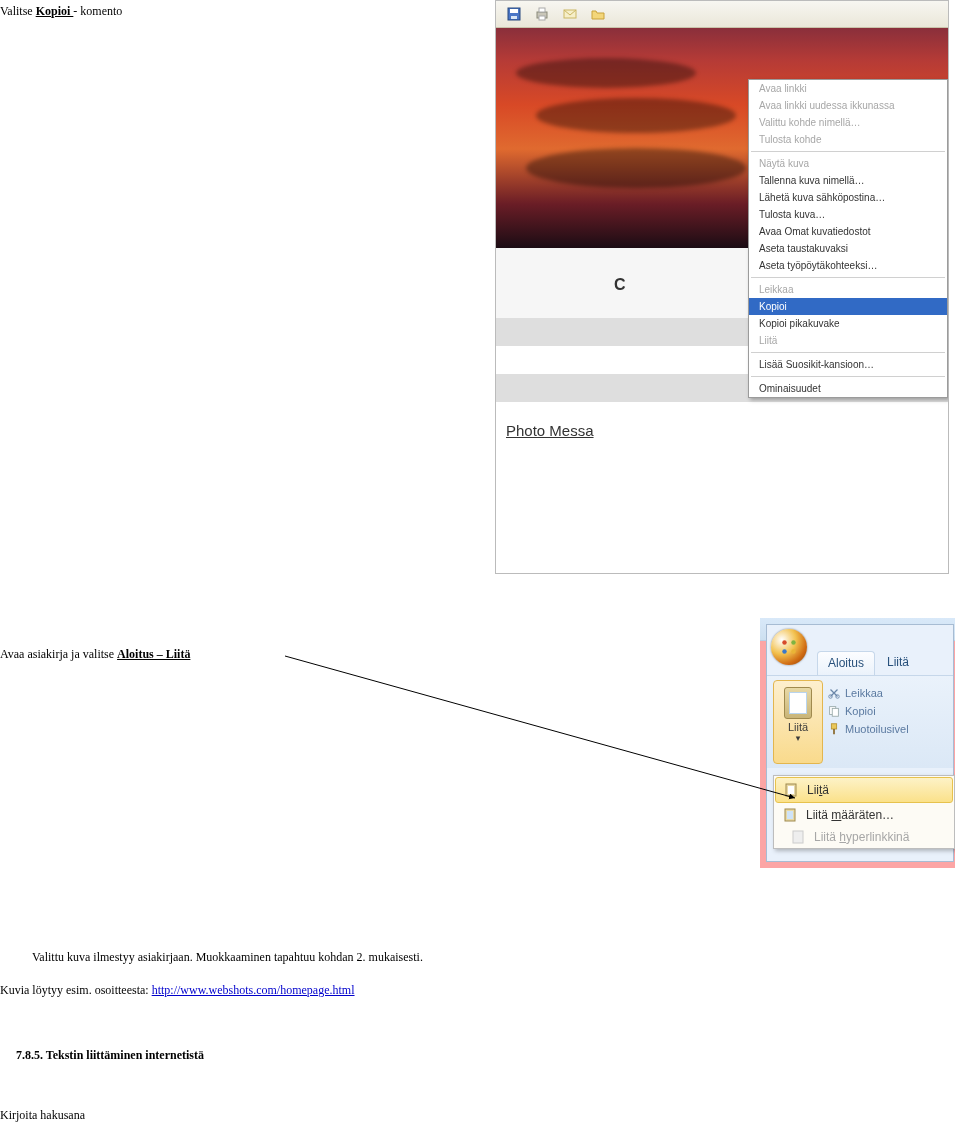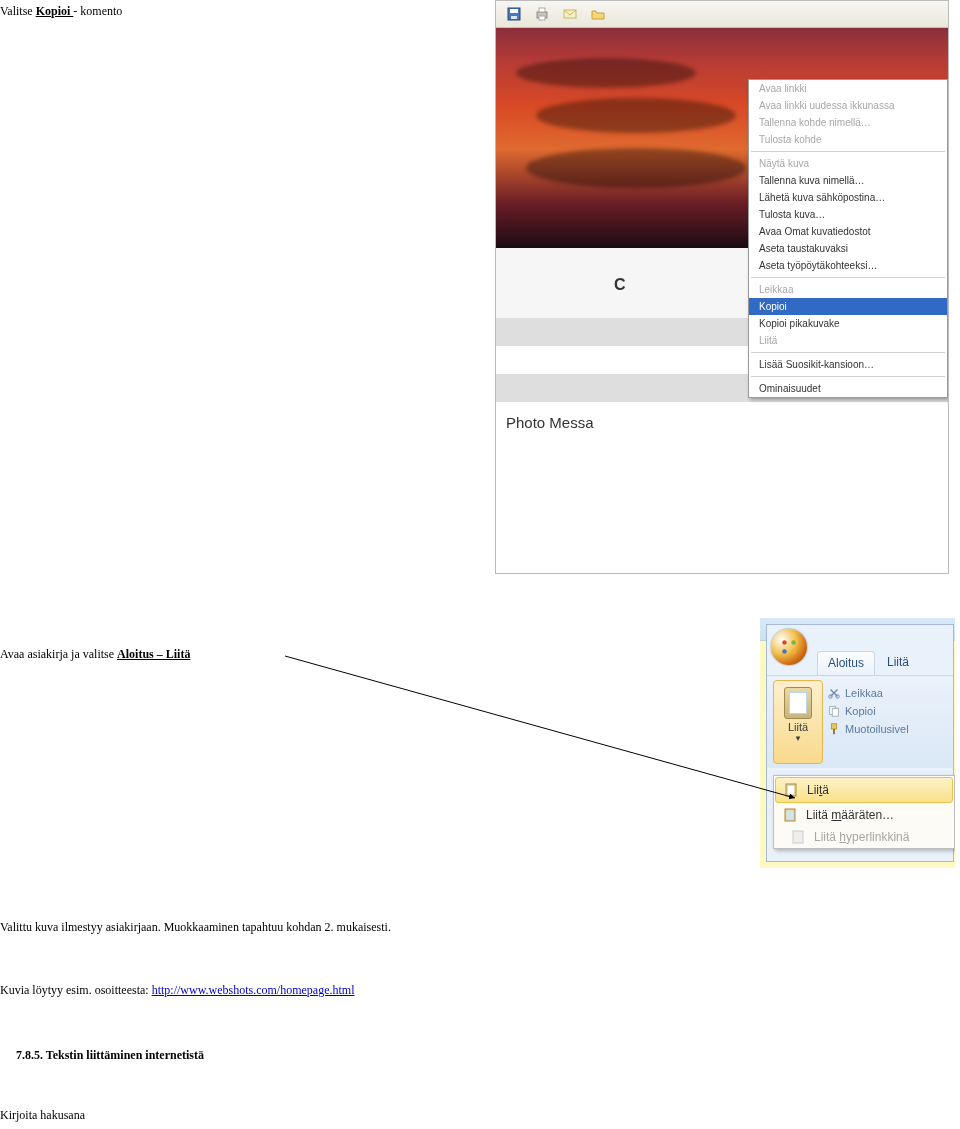--- a/index.html
+++ b/index.html
@@ -84,21 +84,23 @@
   }
   .gray-bar {
     height: 28px;
     background: #dedede;
   }
   .lower {
     padding: 12px 10px;
   }
   .lower .pm {
     font-size: 15px;
+    text-decoration: underline;
     color: #333;
+    margin-top: 8px;
   }
   .lower .rate {
     font-size: 15px;
     color: #444;
     margin-top: 8px;
   }
 
   .ctx-menu {
     position: absolute;
     left: 252px;
@@ -119,21 +121,21 @@
   .ctx-item.highlight { background: #316ac5; color: #fff; }
   .ctx-sep { height: 1px; background: #d0d0d0; margin: 3px 2px; }
 
   
   .shot2 {
     position: absolute;
     left: 760px;
     top: 618px;
     width: 195px;
     height: 250px;
-    background: #fef9c3;
+    background: #fca5a5;
     font-family: "Segoe UI", Tahoma, sans-serif;
     font-size: 12px;
     overflow: hidden;
   }
   .shot2-titlebar {
     height: 22px;
     background: linear-gradient(#d9e9f9,#cde0f0);
     border-bottom: 1px solid #b8cfe5;
   }
   .shot2-ribbon-window {
@@ -253,21 +255,21 @@
 <div class="page">
 
 <div class="doc-text" style="left:0;top:4px;">
   <span>Valitse </span><span class="underlined bold">Kopioi </span><span>- komento</span>
 </div>
 
 <div class="doc-text" style="left:0;top:647px;">
   <span>Avaa asiakirja ja valitse </span><span class="underlined bold">Aloitus – Liitä</span>
 </div>
 
-<div class="doc-text" style="left:0;top:920px;">Valittu kuva ilmestyy asiakirjaan. Muokkaaminen tapahtuu kohdan 2. mukaisesti.</div>
+<div class="doc-text" style="left:0;top:950px;padding-left:32px;">Valittu kuva ilmestyy asiakirjaan. Muokkaaminen tapahtuu kohdan 2. mukaisesti.</div>
 
 <div class="doc-text" style="left:0;top:983px;">
   <span>Kuvia löytyy esim. osoitteesta: </span><a class="link" href="#">http://www.webshots.com/homepage.html</a>
 </div>
 
 <div class="doc-text bold" style="left:16px;top:1048px;text-align:center;">7.8.5. Tekstin liittäminen internetistä</div>
 
 <div class="doc-text" style="left:0;top:1108px;">Kirjoita hakusana</div>
 
 <div class="shot1">
@@ -309,21 +311,21 @@
   <div class="gray-bar"></div>
   <div style="height:28px;background:#fff;"></div>
   <div class="gray-bar"></div>
   <div class="lower">
     <div class="pm">Photo Messa</div>
   </div>
 
   <div class="ctx-menu" id="ctx-menu">
         <div class="ctx-item disabled">Avaa linkki</div>
         <div class="ctx-item disabled">Avaa linkki uudessa ikkunassa</div>
-        <div class="ctx-item disabled">Tallenna kohde nimellä…</div>
+        <div class="ctx-item disabled">Valittu kohde nimellä…</div>
         <div class="ctx-item disabled">Tulosta kohde</div>
         <div class="ctx-sep"></div>
         <div class="ctx-item disabled">Näytä kuva</div>
         <div class="ctx-item">Tallenna kuva nimellä…</div>
         <div class="ctx-item">Lähetä kuva sähköpostina…</div>
         <div class="ctx-item">Tulosta kuva…</div>
         <div class="ctx-item">Avaa Omat kuvatiedostot</div>
         <div class="ctx-item">Aseta taustakuvaksi</div>
         <div class="ctx-item">Aseta työpöytäkohteeksi…</div>
         <div class="ctx-sep"></div>

